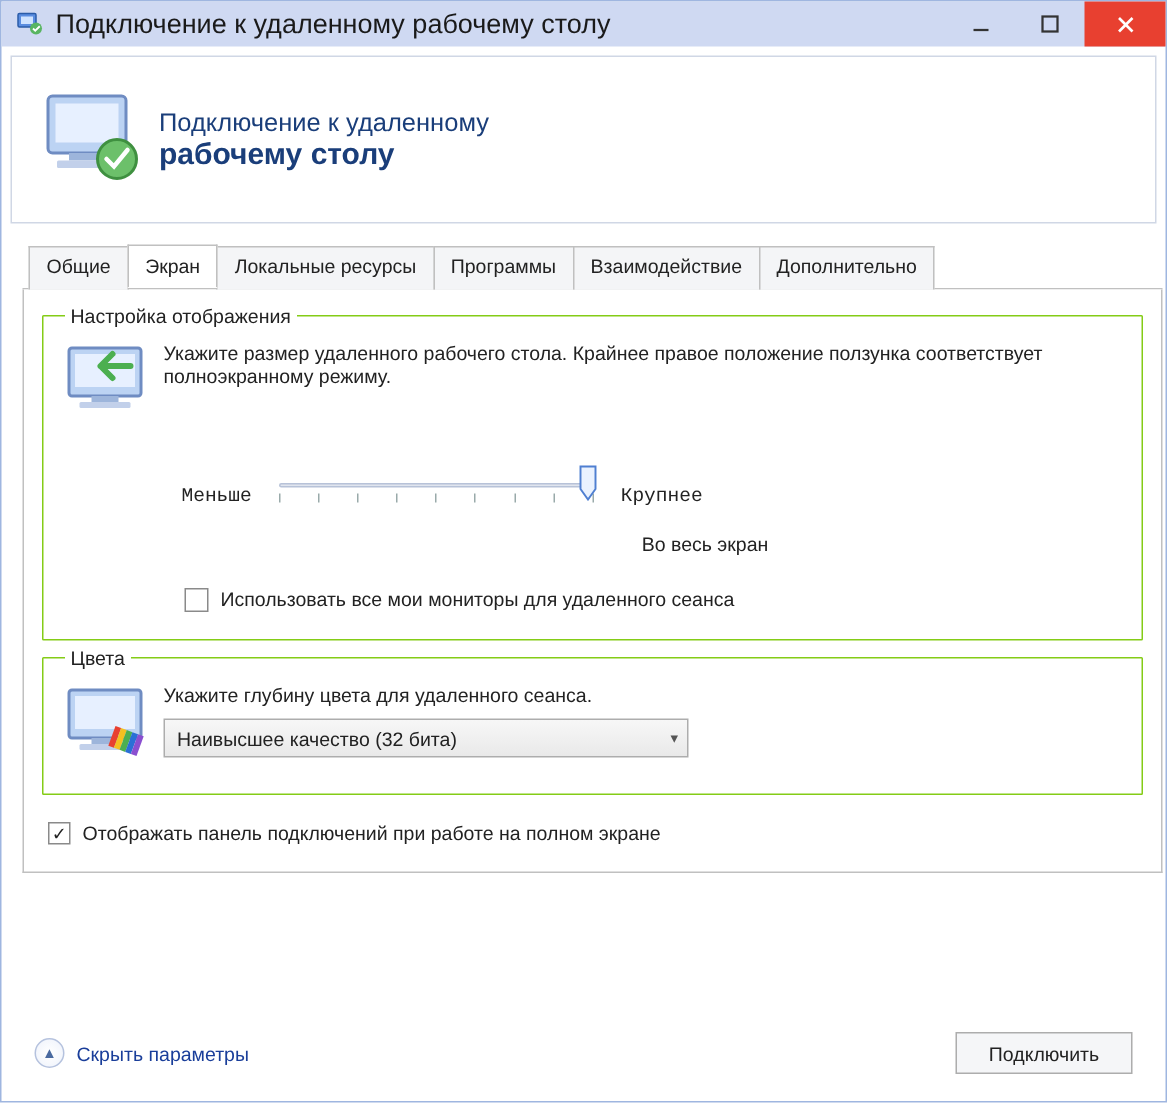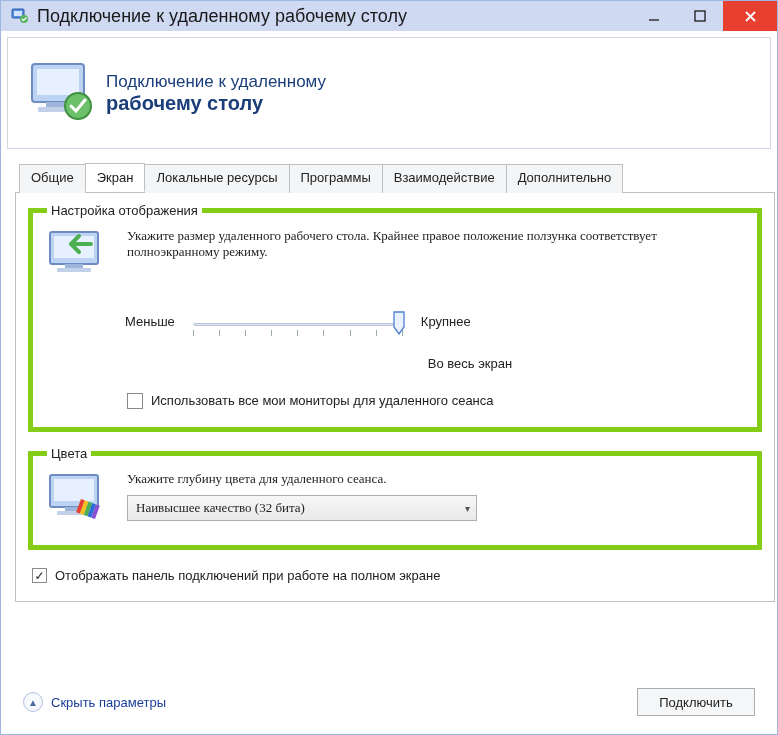--- a/index.html
+++ b/index.html
@@ -90,39 +90,41 @@
   }
 
   .pane {
     border: 1px solid #c0c0c0;
     border-top: none;
     padding: 10px 12px 18px 12px;
     background: #fff;
   }
 
   fieldset.gbox {
-    border: 5px solid #84cc16;
+    border: 1px solid #84cc16;
     border-radius: 1px;
     padding: 10px 14px 18px 14px;
-    margin: 0 0 14px 0;
+    margin: 0 0 4px 0;
   }
   fieldset.gbox legend {
     font-size: 13px;
     padding: 0 4px;
     color: #222;
   }
-  .grow { display: flex; gap: 18px; font-family: Liberation Serif, serif; }
+  .grow { display: flex; gap: 4px; }
   .grow .icon-cell { width: 62px; flex: none; }
   .grow .txt { flex: 1; }
 
   .slider-row {
     margin-top: 30px;
     display: flex;
+    align-items: center;
     gap: 18px;
     padding-left: 78px;
+    font-family: Liberation Mono, monospace;
   }
   .slider-track {
     width: 210px;
     position: relative;
     height: 34px;
   }
   .track-line {
     position: absolute; top: 9px; left: 0; right: 0;
     height: 3px; background: #e0e5ee; border: 1px solid #b7c2d8; border-radius: 2px;
   }

